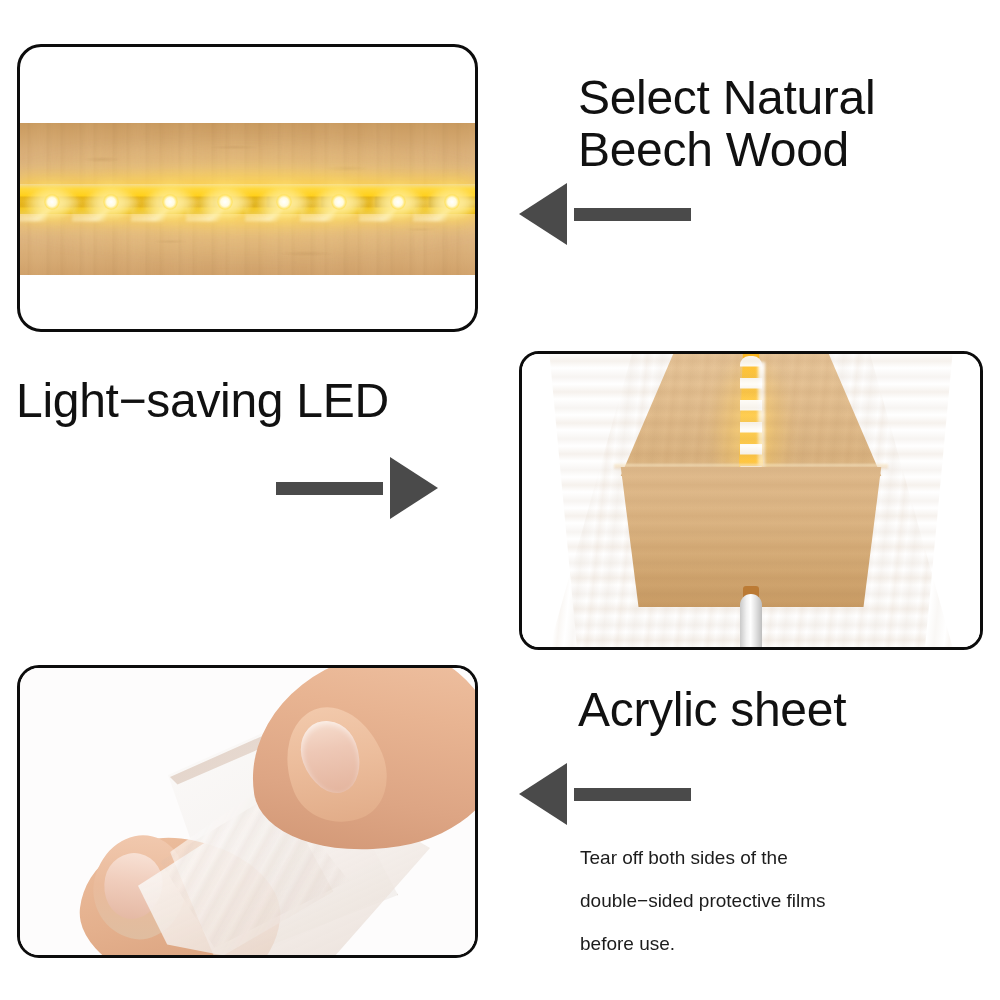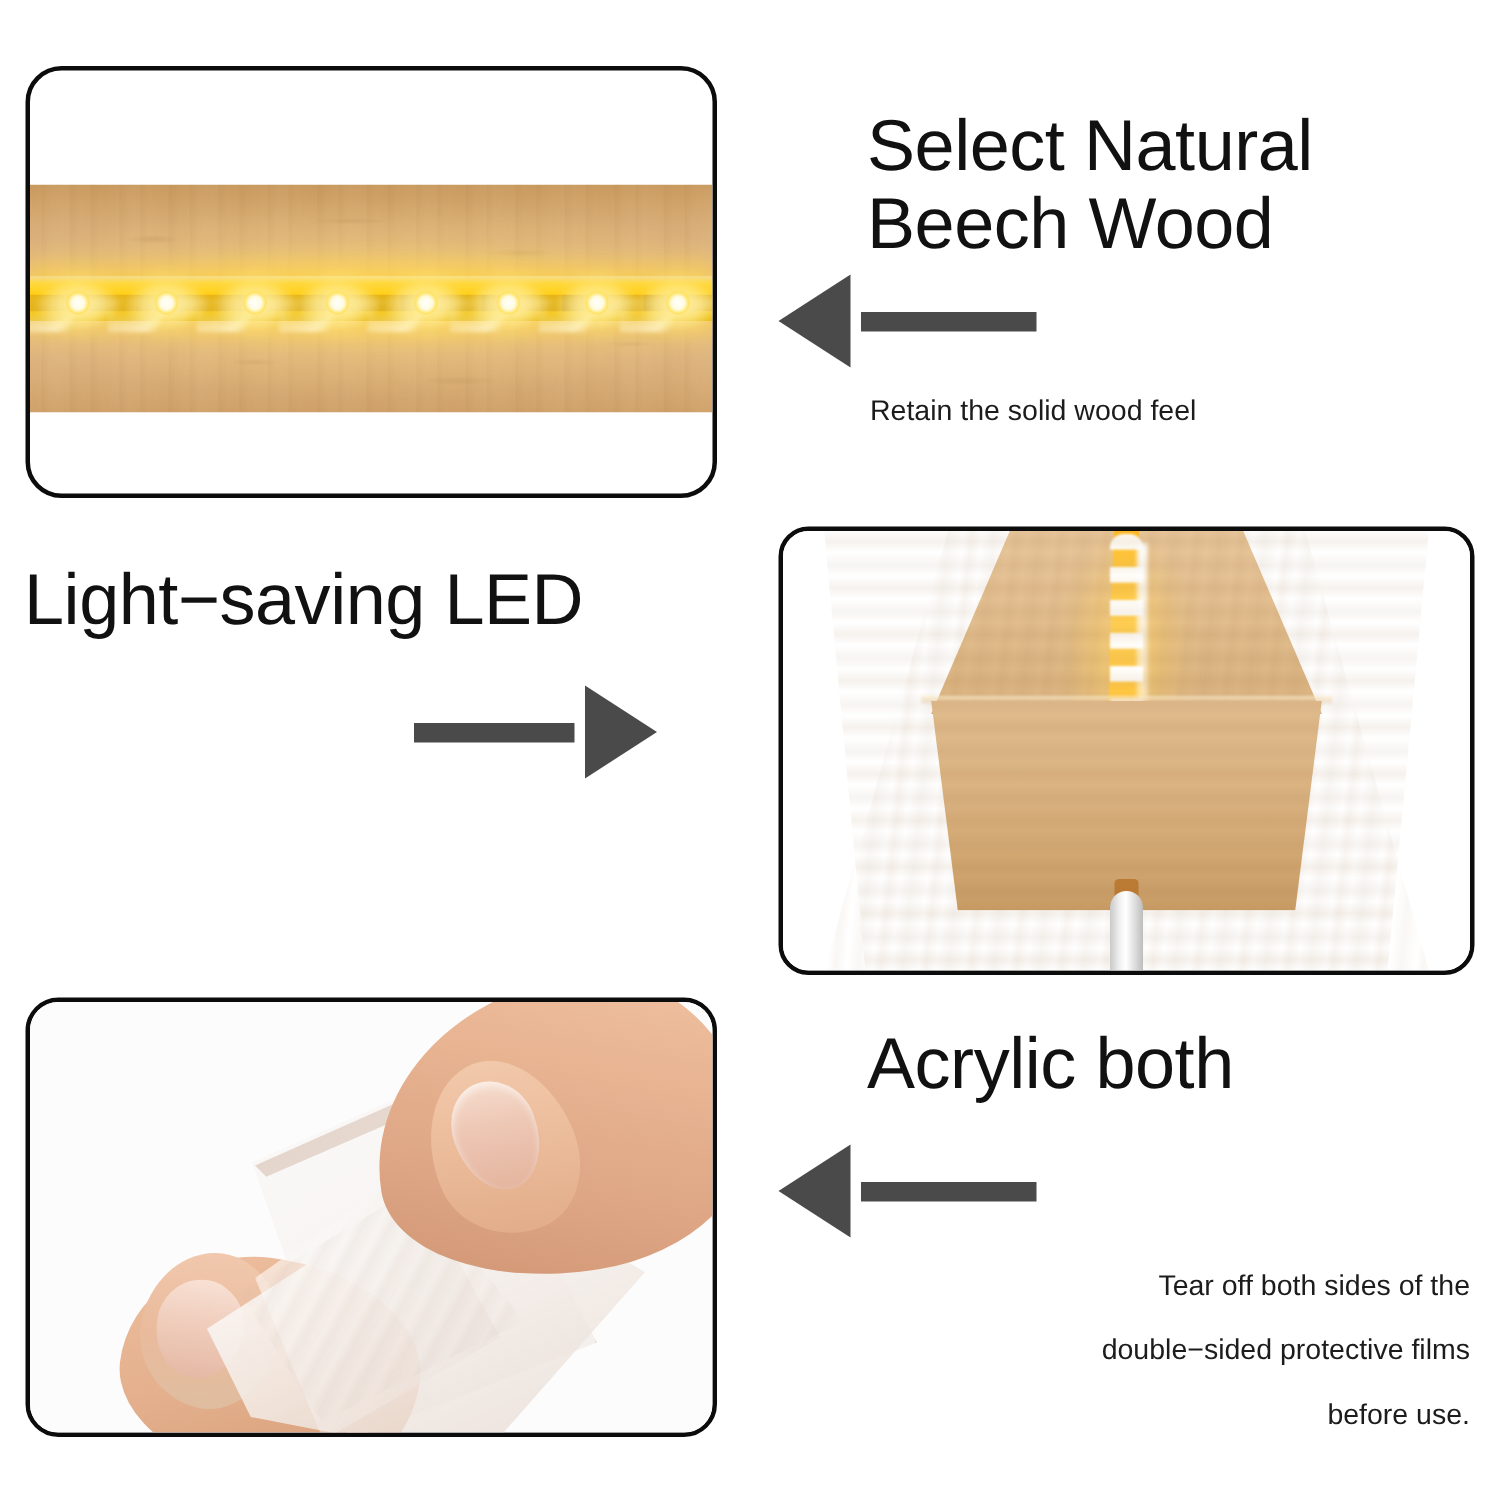--- a/index.html
+++ b/index.html
@@ -503,21 +503,21 @@
   #sub-beech        { left: 580px; top: 253px; width: 400px; }
   #arrow-beech      { left: 519px; top: 183px; }
   #arrow-beech .arrow-shaft { width: 117px; }
 
   #headline-led     { left: 16px;  top: 375px; width: 480px; }
   #sub-led          { left: 14px;  top: 512px; width: 400px; }
   #arrow-led        { left: 276px; top: 457px; }
   #arrow-led .arrow-shaft { width: 107px; }
 
   #headline-acrylic { left: 578px; top: 684px; width: 420px; }
-  #sub-acrylic      { left: 580px; top: 836px; width: 400px; text-align: right; }
+  #sub-acrylic      { left: 580px; top: 836px; width: 400px; }
   #arrow-acrylic    { left: 519px; top: 763px; }
   #arrow-acrylic .arrow-shaft { width: 117px; }
 </style>
 </head>
 <body>
 
 <div class="page">
 
   <div class="photo-card" id="card-led-strip">
     <div class="led-scene">
@@ -557,21 +557,20 @@
   </div>
 
   <h1 class="headline" id="headline-beech">Select Natural
 Beech Wood</h1>
 
   <div class="arrow left" id="arrow-beech">
     <span class="arrow-head"></span>
     <span class="arrow-shaft"></span>
   </div>
 
-  <p class="subtext" id="sub-beech">Retain the solid wood feel</p>
 
   <h1 class="headline" id="headline-led">Light−saving LED</h1>
 
   <div class="arrow right" id="arrow-led">
     <span class="arrow-shaft"></span>
     <span class="arrow-head"></span>
   </div>
 
 
   <div class="photo-card" id="card-wood-block">
@@ -599,21 +598,21 @@
       <div class="nail-bottom"></div>
       <div class="peel-film"></div>
       <div class="peel-film-fold"></div>
       <div class="film-crease"></div>
       <div class="hand-top"></div>
       <div class="thumb-top"></div>
       <div class="nail-top"></div>
     </div>
   </div>
 
-  <h1 class="headline" id="headline-acrylic">Acrylic both</h1>
+  <h1 class="headline" id="headline-acrylic">Acrylic sheet</h1>
 
   <div class="arrow left" id="arrow-acrylic">
     <span class="arrow-head"></span>
     <span class="arrow-shaft"></span>
   </div>
 
   <p class="subtext" id="sub-acrylic">Tear off both sides of the
 double−sided protective films
 before use.</p>
 

